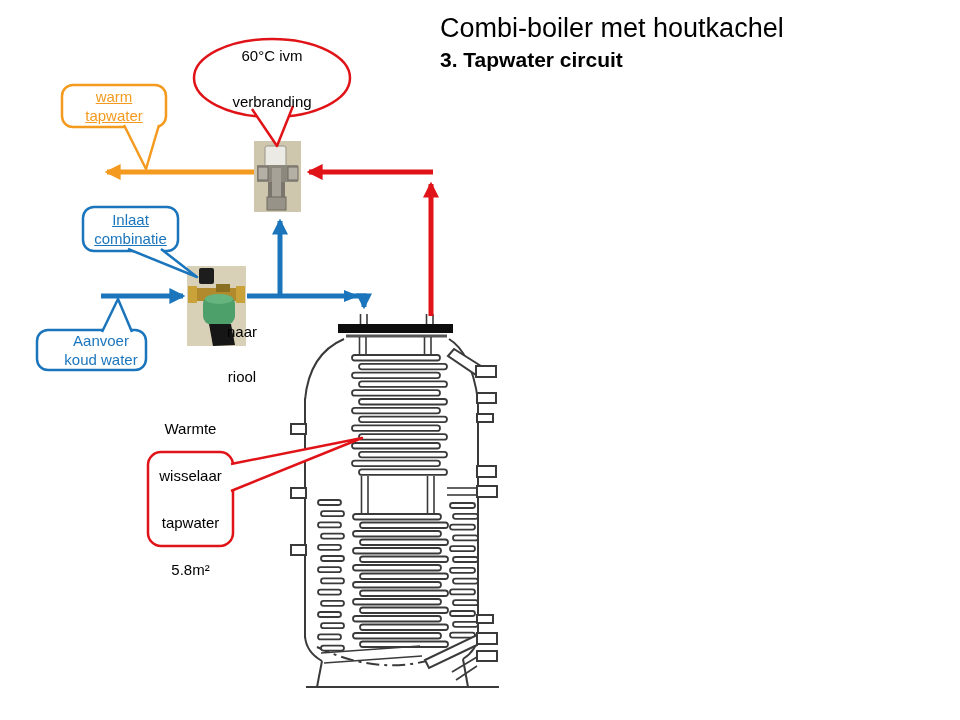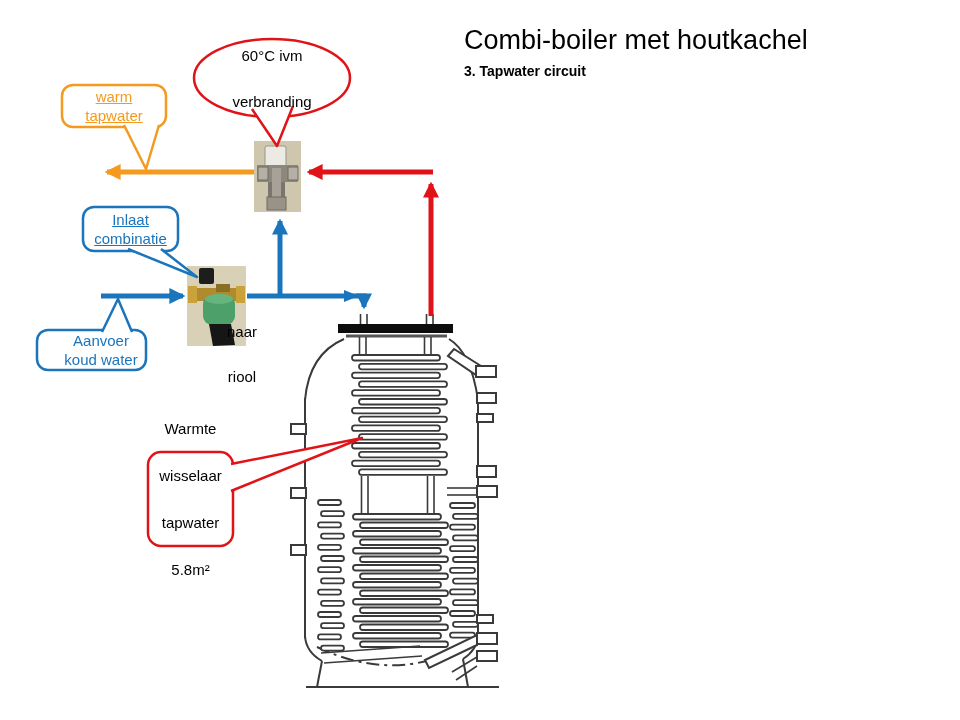--- a/index.html
+++ b/index.html
@@ -27,23 +27,23 @@
   .cold-s{stroke:var(--cold-blue);}
   .hot-s{stroke:var(--hot-red);}
   .tank-line{fill:none;stroke:var(--line-black);stroke-width:2;}
   .tank-fill{fill:#fff;}
   .thin{stroke-width:1.6;}
   .dash{stroke-dasharray:13 5 3 5;}
   .coil-bar{fill:#fff;stroke:var(--line-black);stroke-width:1.8;}
 
   .txt{position:absolute;display:flex;flex-direction:column;justify-content:center;
        text-align:center;font-size:15px;line-height:19px;z-index:2;}
-  .title-block{position:absolute;left:440px;top:24px;z-index:2;margin-left:24px;}
+  .title-block{position:absolute;left:440px;top:12px;z-index:2;}
   .title{font-size:27px;line-height:32px;font-weight:400;}
-  .subtitle{font-size:14px;line-height:23px;font-weight:700;margin-top:4px;}
+  .subtitle{font-size:21px;line-height:23px;font-weight:700;margin-top:4px;}
   .t-warm{color:var(--warm-orange);text-decoration:underline;}
   .t-cold{color:var(--cold-blue);}
   .t-black{color:#000;gap:27px;}
 </style>
 </head>
 <body>
 
 <svg id="diagram-svg" width="960" height="720" viewBox="0 0 960 720">
   <defs>
     <marker id="arrow-warm" viewBox="0 0 10 10" refX="8.5" refY="5" markerWidth="3.2" markerHeight="3.2" orient="auto">

